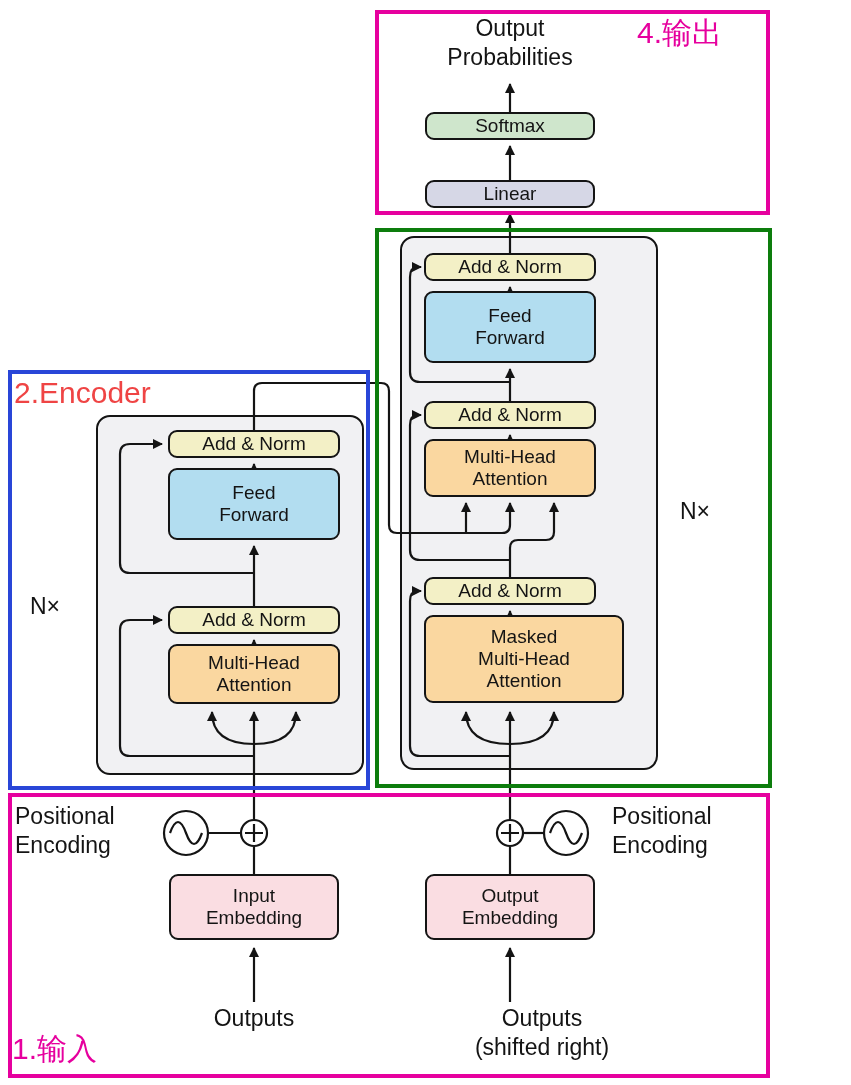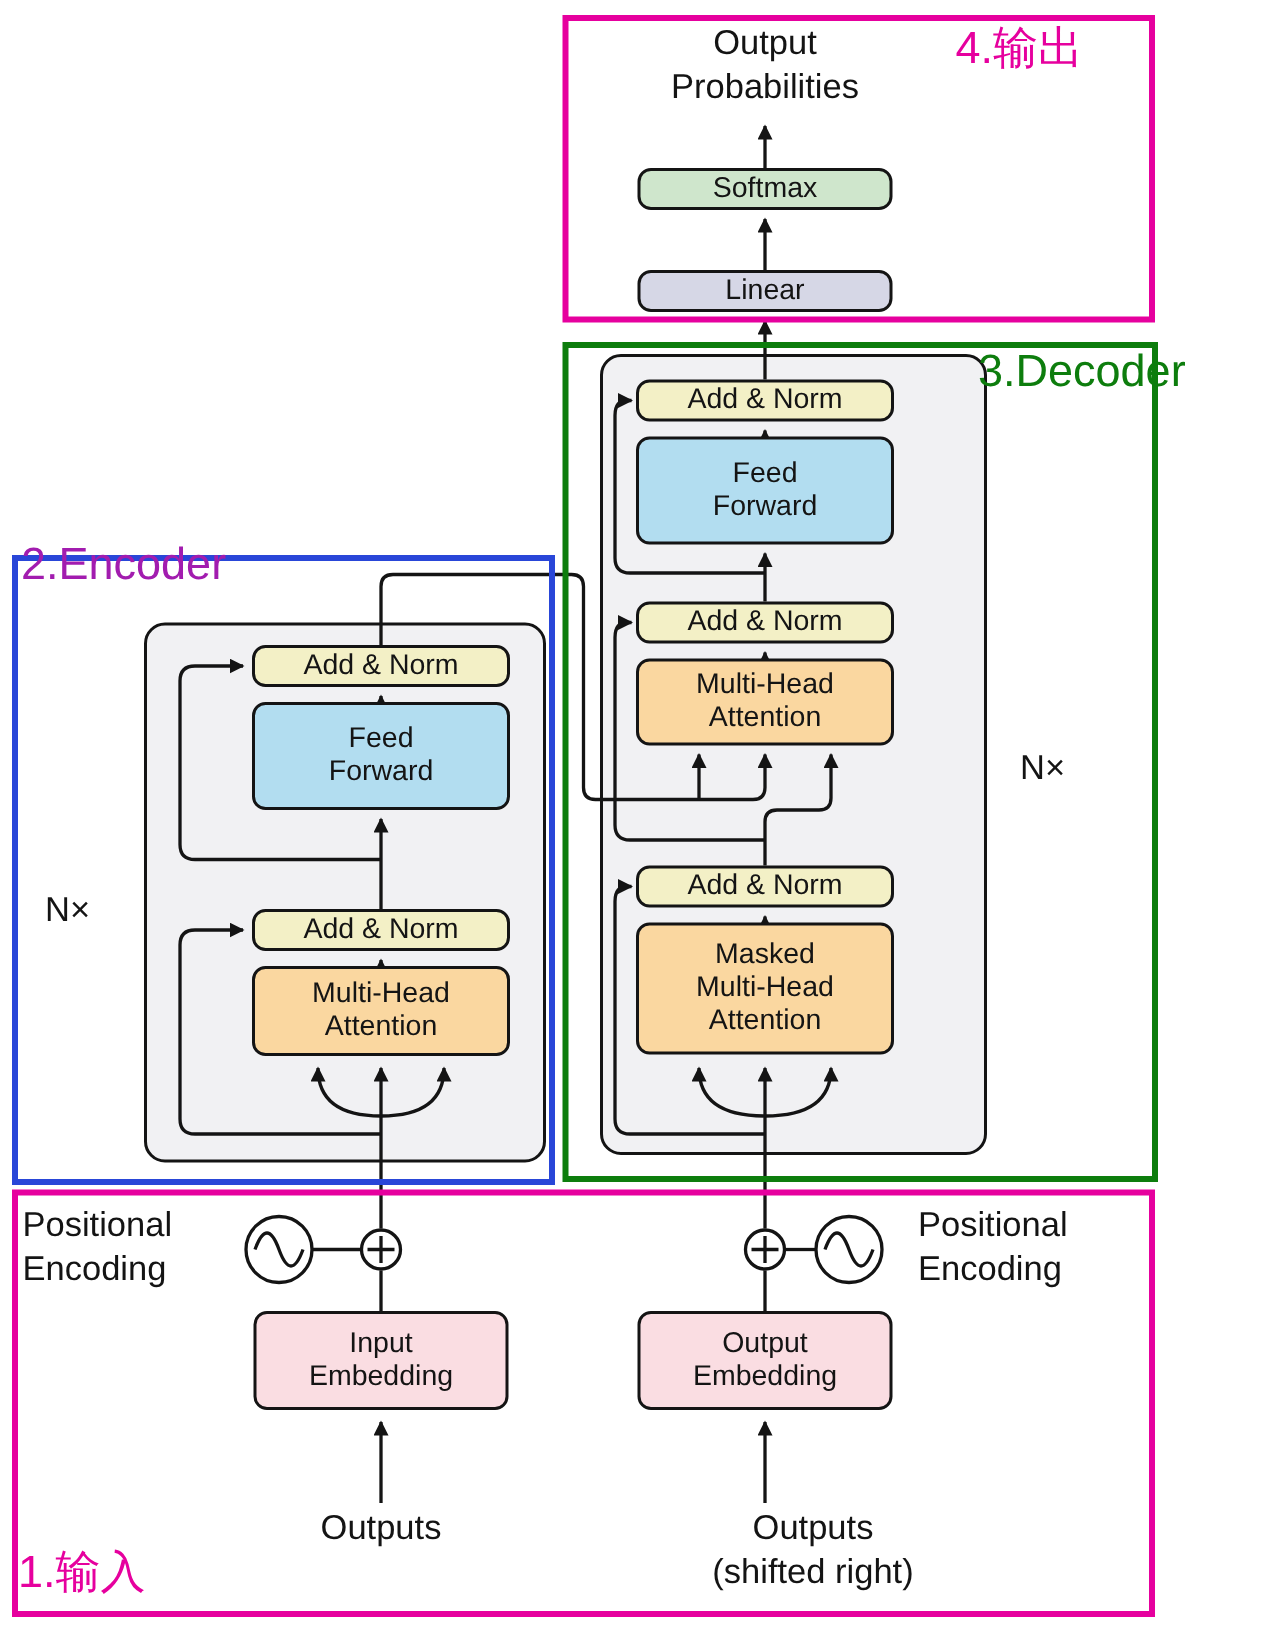--- a/index.html
+++ b/index.html
@@ -94,21 +94,21 @@
   <div class="box" style="left: 425px; top: 180px; width: 170px; height: 28px; background-color: rgb(214, 215, 230);">Linear</div>
   <div class="box" style="left: 425px; top: 112px; width: 170px; height: 28px; background-color: rgb(207, 230, 204);">Softmax</div>
 
   <div class="box" style="left: 424px; top: 253px; width: 172px; height: 28px; background-color: rgb(243, 240, 198);">Add &amp; Norm</div>
   <div class="box" style="left: 424px; top: 291px; width: 172px; height: 72px; background-color: rgb(178, 221, 240);">Feed
 Forward</div>
   <div class="box" style="left: 424px; top: 401px; width: 172px; height: 28px; background-color: rgb(243, 240, 198);">Add &amp; Norm</div>
   <div class="box" style="left: 424px; top: 439px; width: 172px; height: 58px; background-color: rgb(250, 215, 160);">Multi-Head
 Attention</div>
   <div class="box" style="left: 424px; top: 577px; width: 172px; height: 28px; background-color: rgb(243, 240, 198);">Add &amp; Norm</div>
-  <div class="box" style="left: 424px; top: 615px; width: 172px; height: 88px; background-color: rgb(250, 215, 160);">Masked
+  <div class="box" style="left: 424px; top: 615px; width: 200px; height: 88px; background-color: rgb(250, 215, 160);">Masked
 Multi-Head
 Attention</div>
 
   <div class="box" style="left: 168px; top: 430px; width: 172px; height: 28px; background-color: rgb(243, 240, 198);">Add &amp; Norm</div>
   <div class="box" style="left: 168px; top: 468px; width: 172px; height: 72px; background-color: rgb(178, 221, 240);">Feed
 Forward</div>
   <div class="box" style="left: 168px; top: 606px; width: 172px; height: 28px; background-color: rgb(243, 240, 198);">Add &amp; Norm</div>
   <div class="box" style="left: 168px; top: 644px; width: 172px; height: 60px; background-color: rgb(250, 215, 160);">Multi-Head
 Attention</div>
 
@@ -128,17 +128,16 @@
   <div class="lbl center" style="left:194px;top:1004px;width:120px;">Outputs</div>
   <div class="lbl center" style="left:442px;top:1004px;width:200px;">Outputs
 (shifted right)</div>
 
   <div class="region" style="left: 375px; top: 10px; width: 395px; height: 205px; border-color: rgb(230, 0, 158);"></div>
   <div class="region" style="left: 375px; top: 228px; width: 397px; height: 560px; border-color: rgb(13, 125, 13);"></div>
   <div class="region" style="left: 8px; top: 370px; width: 362px; height: 420px; border-color: rgb(41, 70, 216);"></div>
   <div class="region" style="left: 8px; top: 793px; width: 762px; height: 285px; border-color: rgb(230, 0, 158);"></div>
 
   <div class="region-label" style="left: 637px; top: 16px; color: rgb(230, 0, 158);">4.输出</div>
-  <div class="region-label" style="left: 652px; top: 231px; color: rgb(13, 125, 13);">3.Decoder</div>
-  <div class="region-label" style="left: 14px; top: 360px; color: #a21caf;">2.Encoder</div>
+  <div class="region-label" style="left: 14px; top: 376px; color: #ef4444;">2.Encoder</div>
   <div class="region-label" style="left: 12px; top: 1032px; color: rgb(230, 0, 158);">1.输入</div>
 
 </div>
 
 </body></html>

